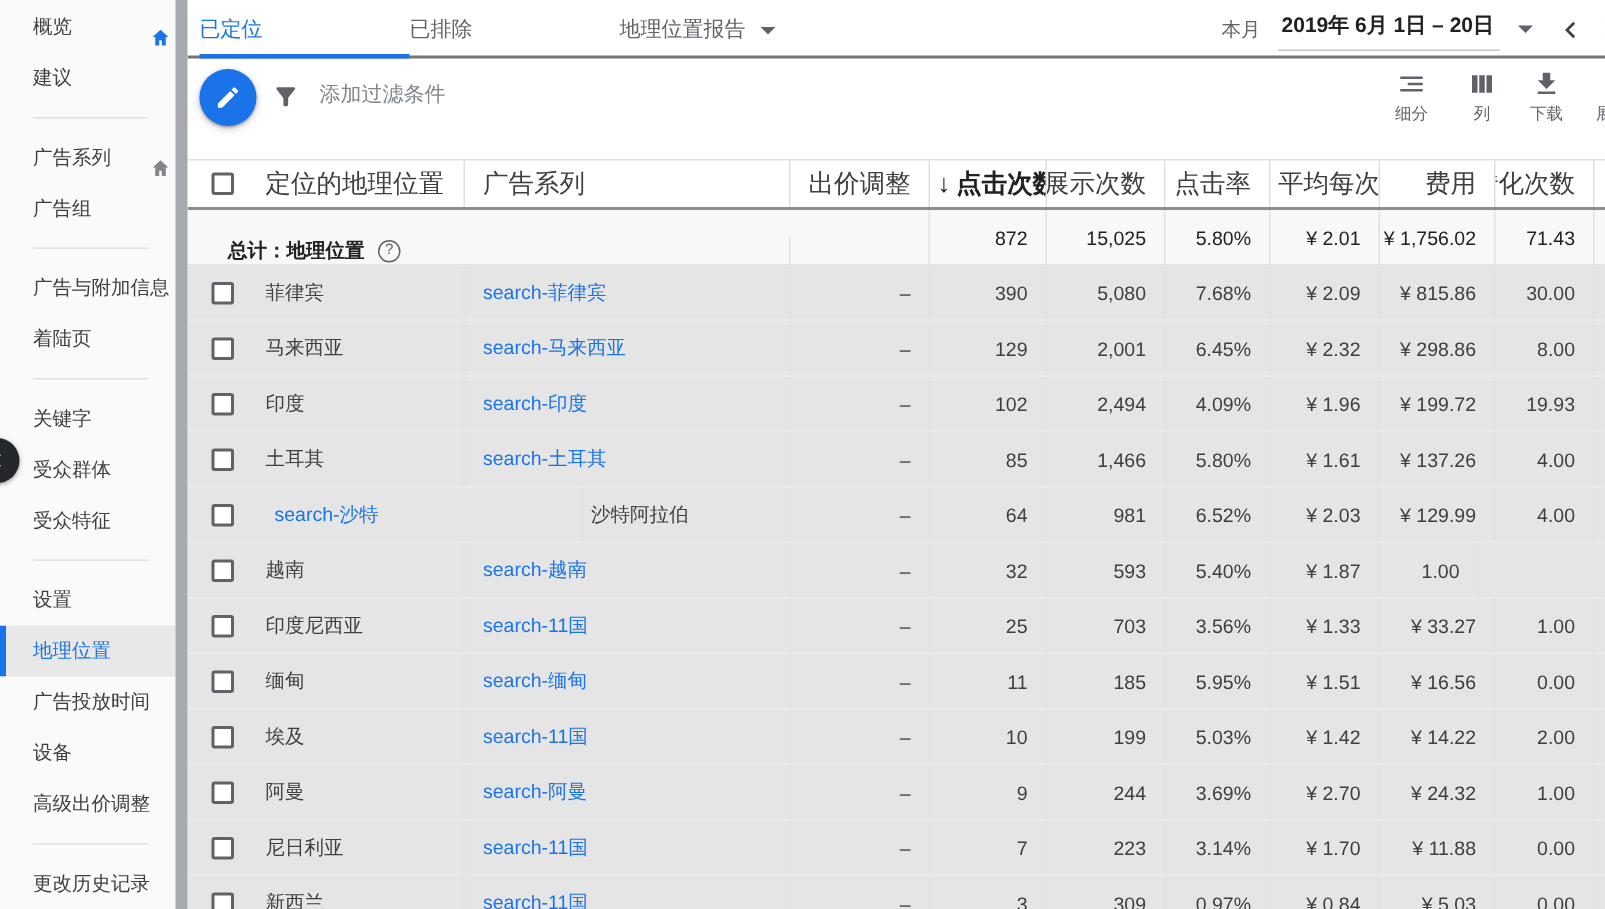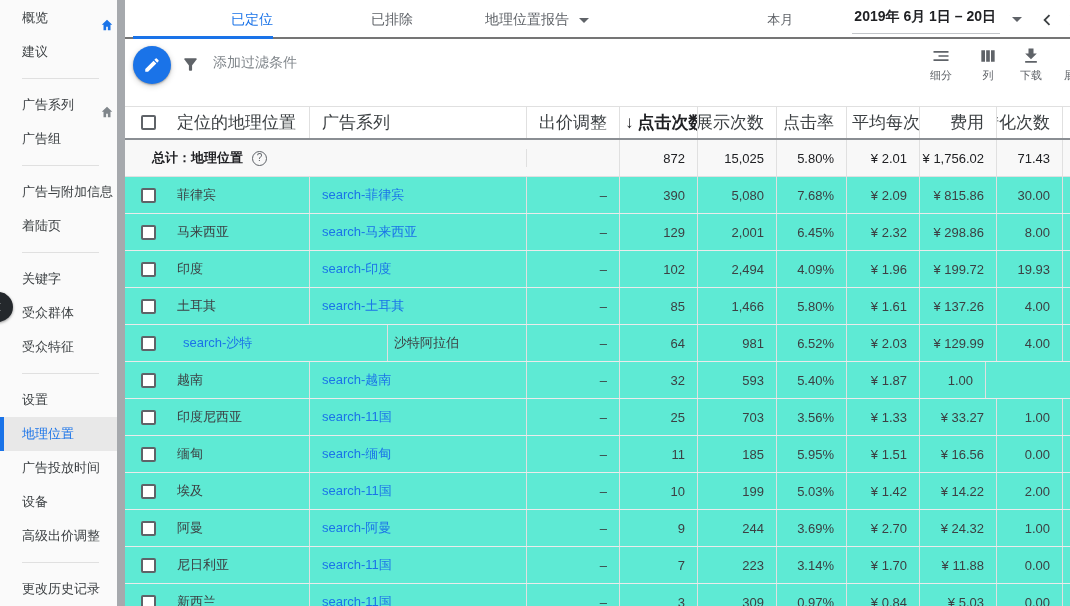--- a/index.html
+++ b/index.html
@@ -20,30 +20,30 @@
   .sb-scrollbar { position:absolute; left:117px; top:0; width:8px; height:606px; background:#a6a9ad; z-index:3; }
   .collapse-btn { position:absolute; left:-17px; top:292px; width:30px; height:30px; border-radius:50%;
     background:#24282c; z-index:5; display:flex; align-items:center; justify-content:center; cursor:pointer;
     box-shadow:0 1px 3px rgba(0,0,0,.4); }
 
   
   .main { position:absolute; left:125px; top:0; width:945px; height:606px; background:#fff; overflow:hidden; }
 
   
   .tabbar { height:39px; border-bottom:2px solid #757575; position:relative; display:flex; align-items:stretch; }
-  .tab { height:39px; line-height:39px; text-align:right; font-size:14px; color:#5f6368; cursor:pointer; position:relative; }
+  .tab { height:39px; line-height:39px; text-align:left; font-size:14px; color:#5f6368; cursor:pointer; position:relative; }
   .tab-1 { width:140px; margin-left:8px; } .tab-2 { width:140px; } .tab-3 { width:176px; }
   .tab.active { color:#1a73e8; }
   .tab.active::after { content:""; position:absolute; left:0; bottom:0; width:100%; height:3px; background:#1a73e8; }
   .dd-tri { display:inline-block; width:0; height:0; border-left:5px solid transparent; border-right:5px solid transparent;
     border-top:5px solid #5f6368; margin-left:10px; vertical-align:middle; }
   .date-block { position:absolute; right:-14px; top:0; height:39px; display:flex; align-items:center; }
   .date-preset { color:#5f6368; font-size:13px; margin-right:12px; cursor:pointer; }
   .date-value { font-size:14px; font-weight:bold; color:#202124; border-bottom:1px solid #c3c6ca;
-    padding:2px 4px 7px 2px; cursor:pointer; white-space:nowrap;margin-left:47px; }
+    padding:2px 4px 7px 2px; cursor:pointer; white-space:nowrap; }
   .date-block .dd-tri { margin:0 10px 0 12px; cursor:pointer; }
   .nav-chevron { width:22px; height:22px; cursor:pointer; margin-left:4px; }
 
   
   .toolbar { height:68px; border-bottom:1px solid #e0e0e0; position:relative; }
   .fab { position:absolute; left:8px; top:7px; width:38px; height:38px; border-radius:50%; background:#1a73e8;
     display:flex; align-items:center; justify-content:center; cursor:pointer;
     box-shadow:0 1px 2px rgba(0,0,0,.3), 0 2px 6px rgba(0,0,0,.18); }
   .funnel { position:absolute; left:56px; top:16px; cursor:pointer; }
   .filter-input { position:absolute; left:86px; top:14px; width:360px; border:none; outline:none; background:transparent;
@@ -65,28 +65,28 @@
   .c-clicks { width:78px; justify-content:flex-end; }
   .c-impr { width:79px; justify-content:flex-end; }
   .c-ctr { width:70px; justify-content:flex-end; }
   .c-cpc { width:73px; justify-content:flex-end; }
   .c-cost { width:77px; justify-content:flex-end; }
   .c-conv { width:66px; justify-content:flex-end; }
   .thead .c-clicks, .thead .c-cpc { justify-content:flex-start; padding-left:5px; padding-right:2px; }
   .hsorted { font-weight:bold; color:#202124; }
   .sort-arrow { margin-right:4px; font-weight:bold; color:#202124; }
 
-  .total-row { height:37px; background:#f8f8f8; border-bottom:1px solid #e0e0e0; display:flex; align-items:center;
+  .total-row { height:37px; background:#f8f8f8; border-bottom:1px solid #e0e0e0; display:flex; align-items:flex-end;
     font-size:13px; color:#202124; }
   .total-label-cell { width:402px; display:flex; align-items:center; padding-left:27px; border-right:1px solid #e0e0e0; }
   .total-label { font-weight:bold; color:#202124; margin-right:9px; }
   .help-icon { width:15px; height:15px; border:1.5px solid #5f6368; border-radius:50%; color:#5f6368;
     font-size:10px; line-height:12px; text-align:center; cursor:pointer; flex:0 0 auto; }
 
-  .trow { height:37px; border-bottom:1px solid #ebebeb; display:flex; align-items:stretch; font-size:13px; color:#3c4043; background:#5eead4; }
+  .trow { height:37px; border-bottom:1px solid #ebebeb; display:flex; align-items:stretch; font-size:13px; color:#3c4043; background:#e5e5e5; }
   .cb { width:15px; height:15px; border:2px solid #5f6368; border-radius:2px; cursor:pointer; background:#fff; }
   .camp-link { color:#1a73e8; text-decoration:none; cursor:pointer; }
 </style>
 </head>
 <body>
 
 <nav class="sidebar">
     <div class="sidebar-item"><span>概览</span><span class="sb-home"><svg width="14" height="14" viewBox="0 0 24 24">
           <path fill="#1a73e8" d="M12 3l9 8.5h-3V21h-4.5v-6h-3v6H6v-9.5H3z"></path>
         </svg></span></div>

